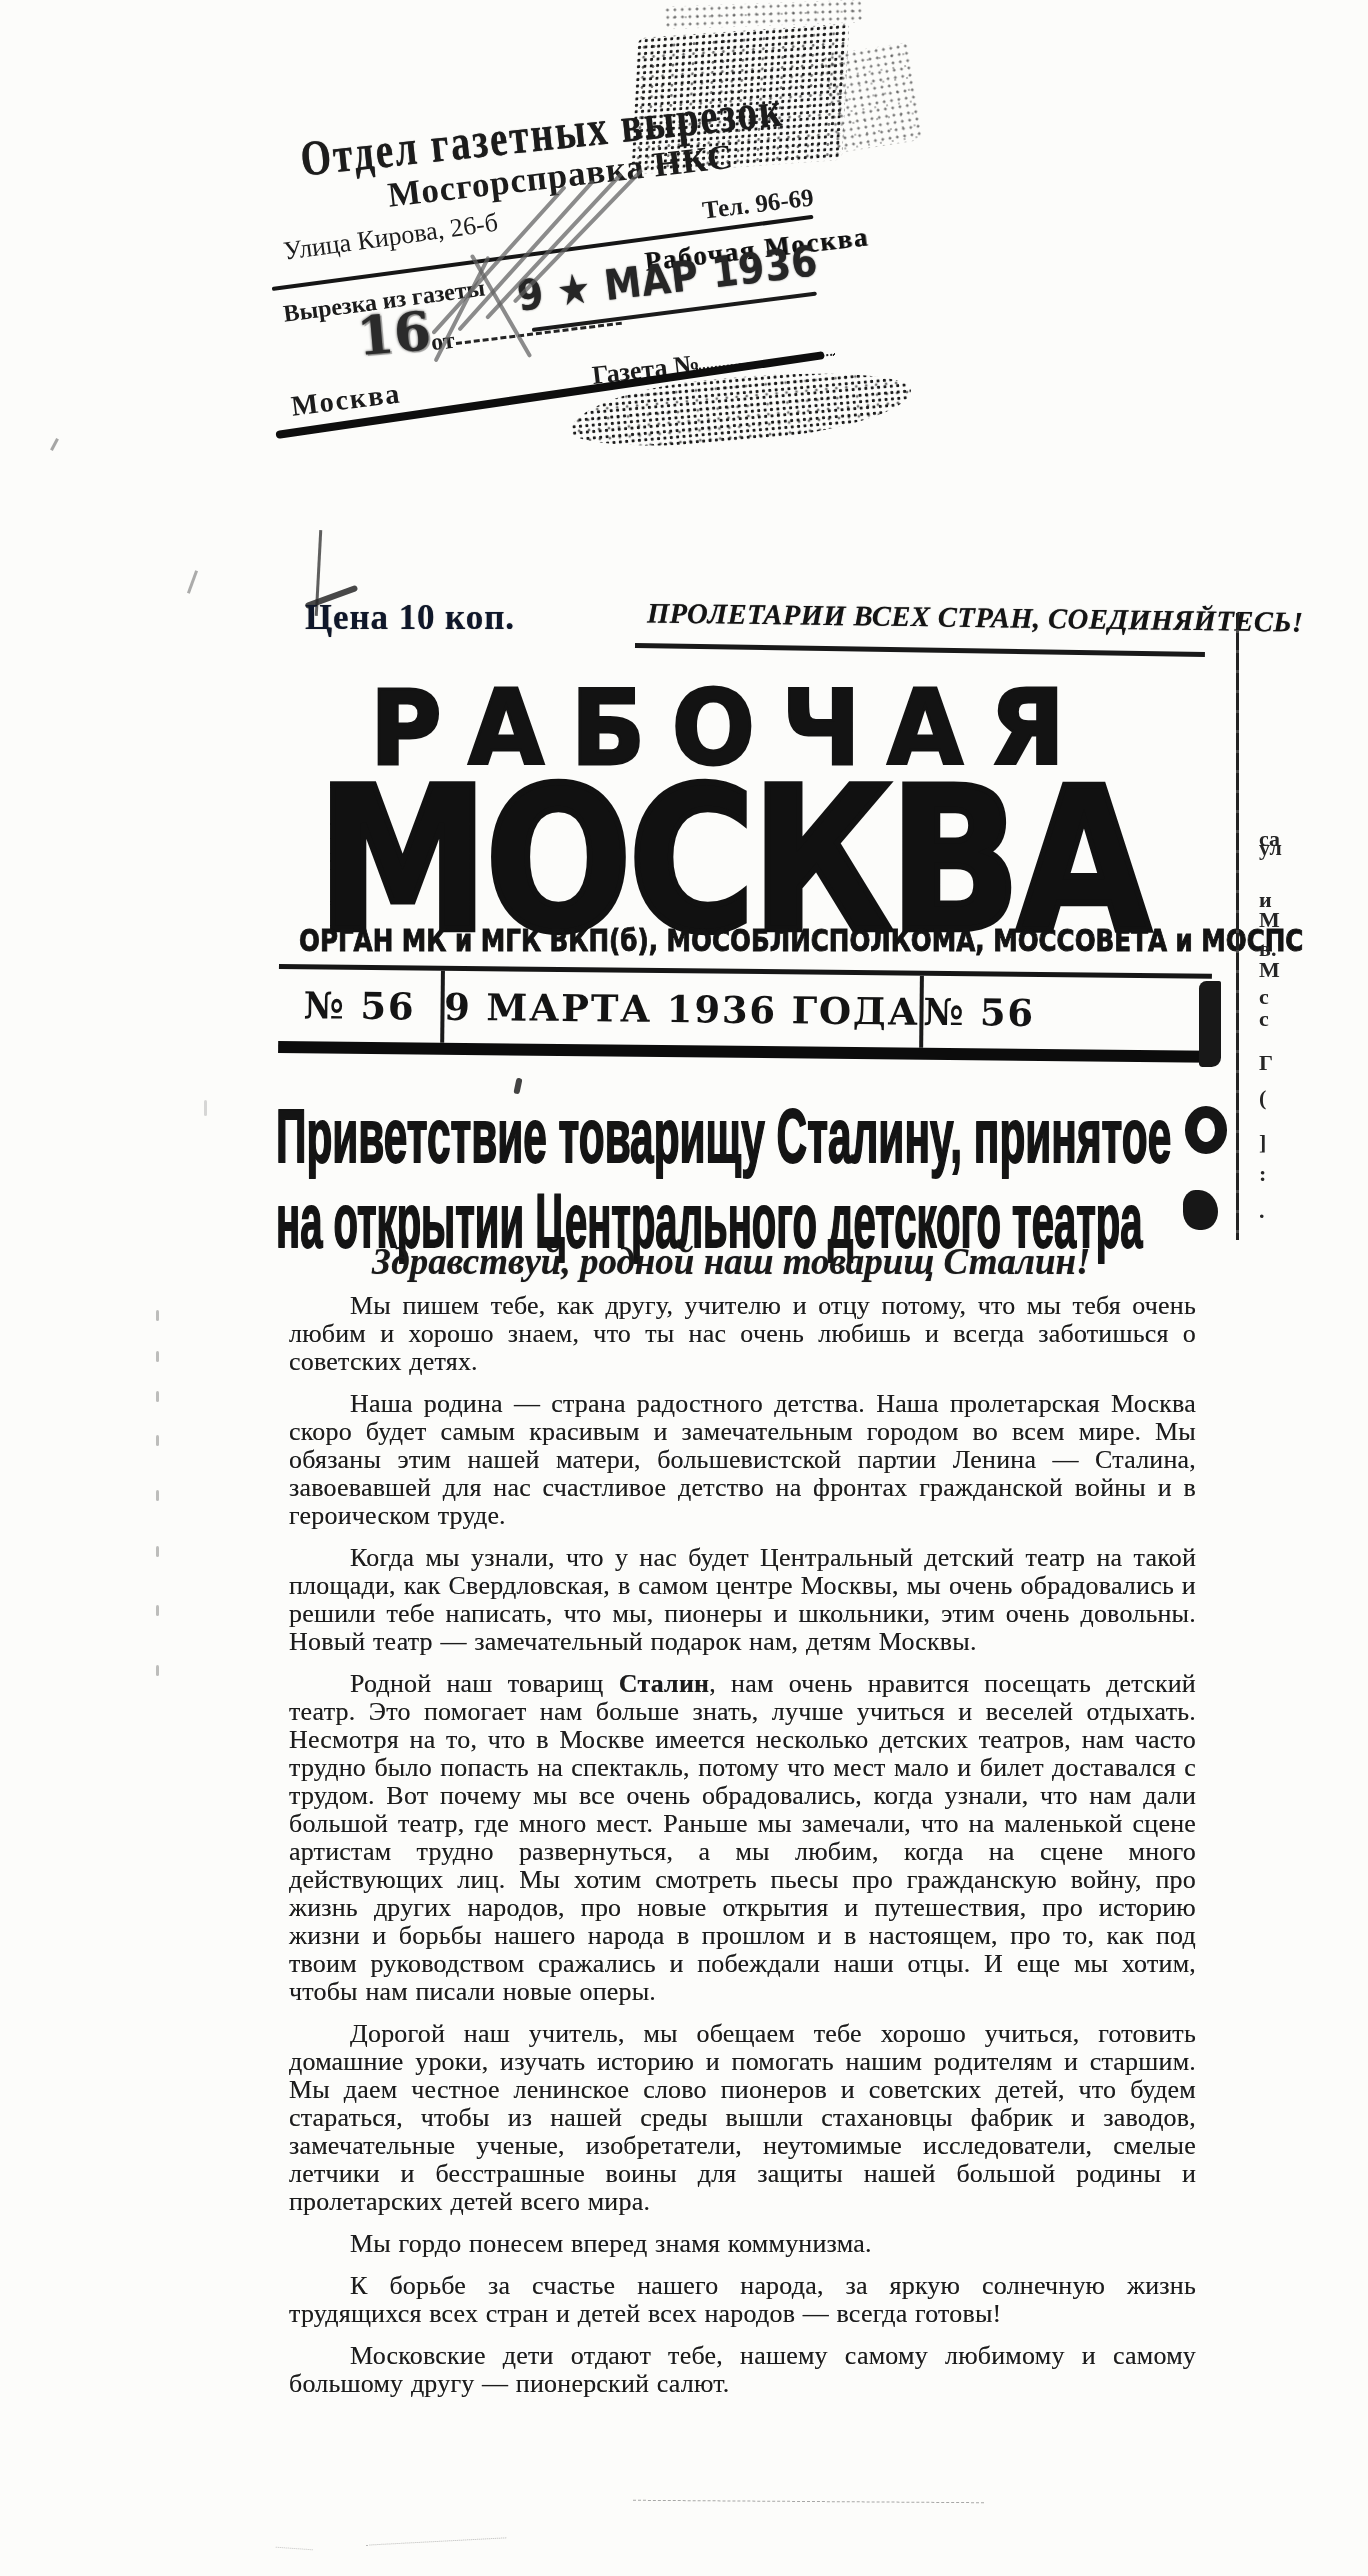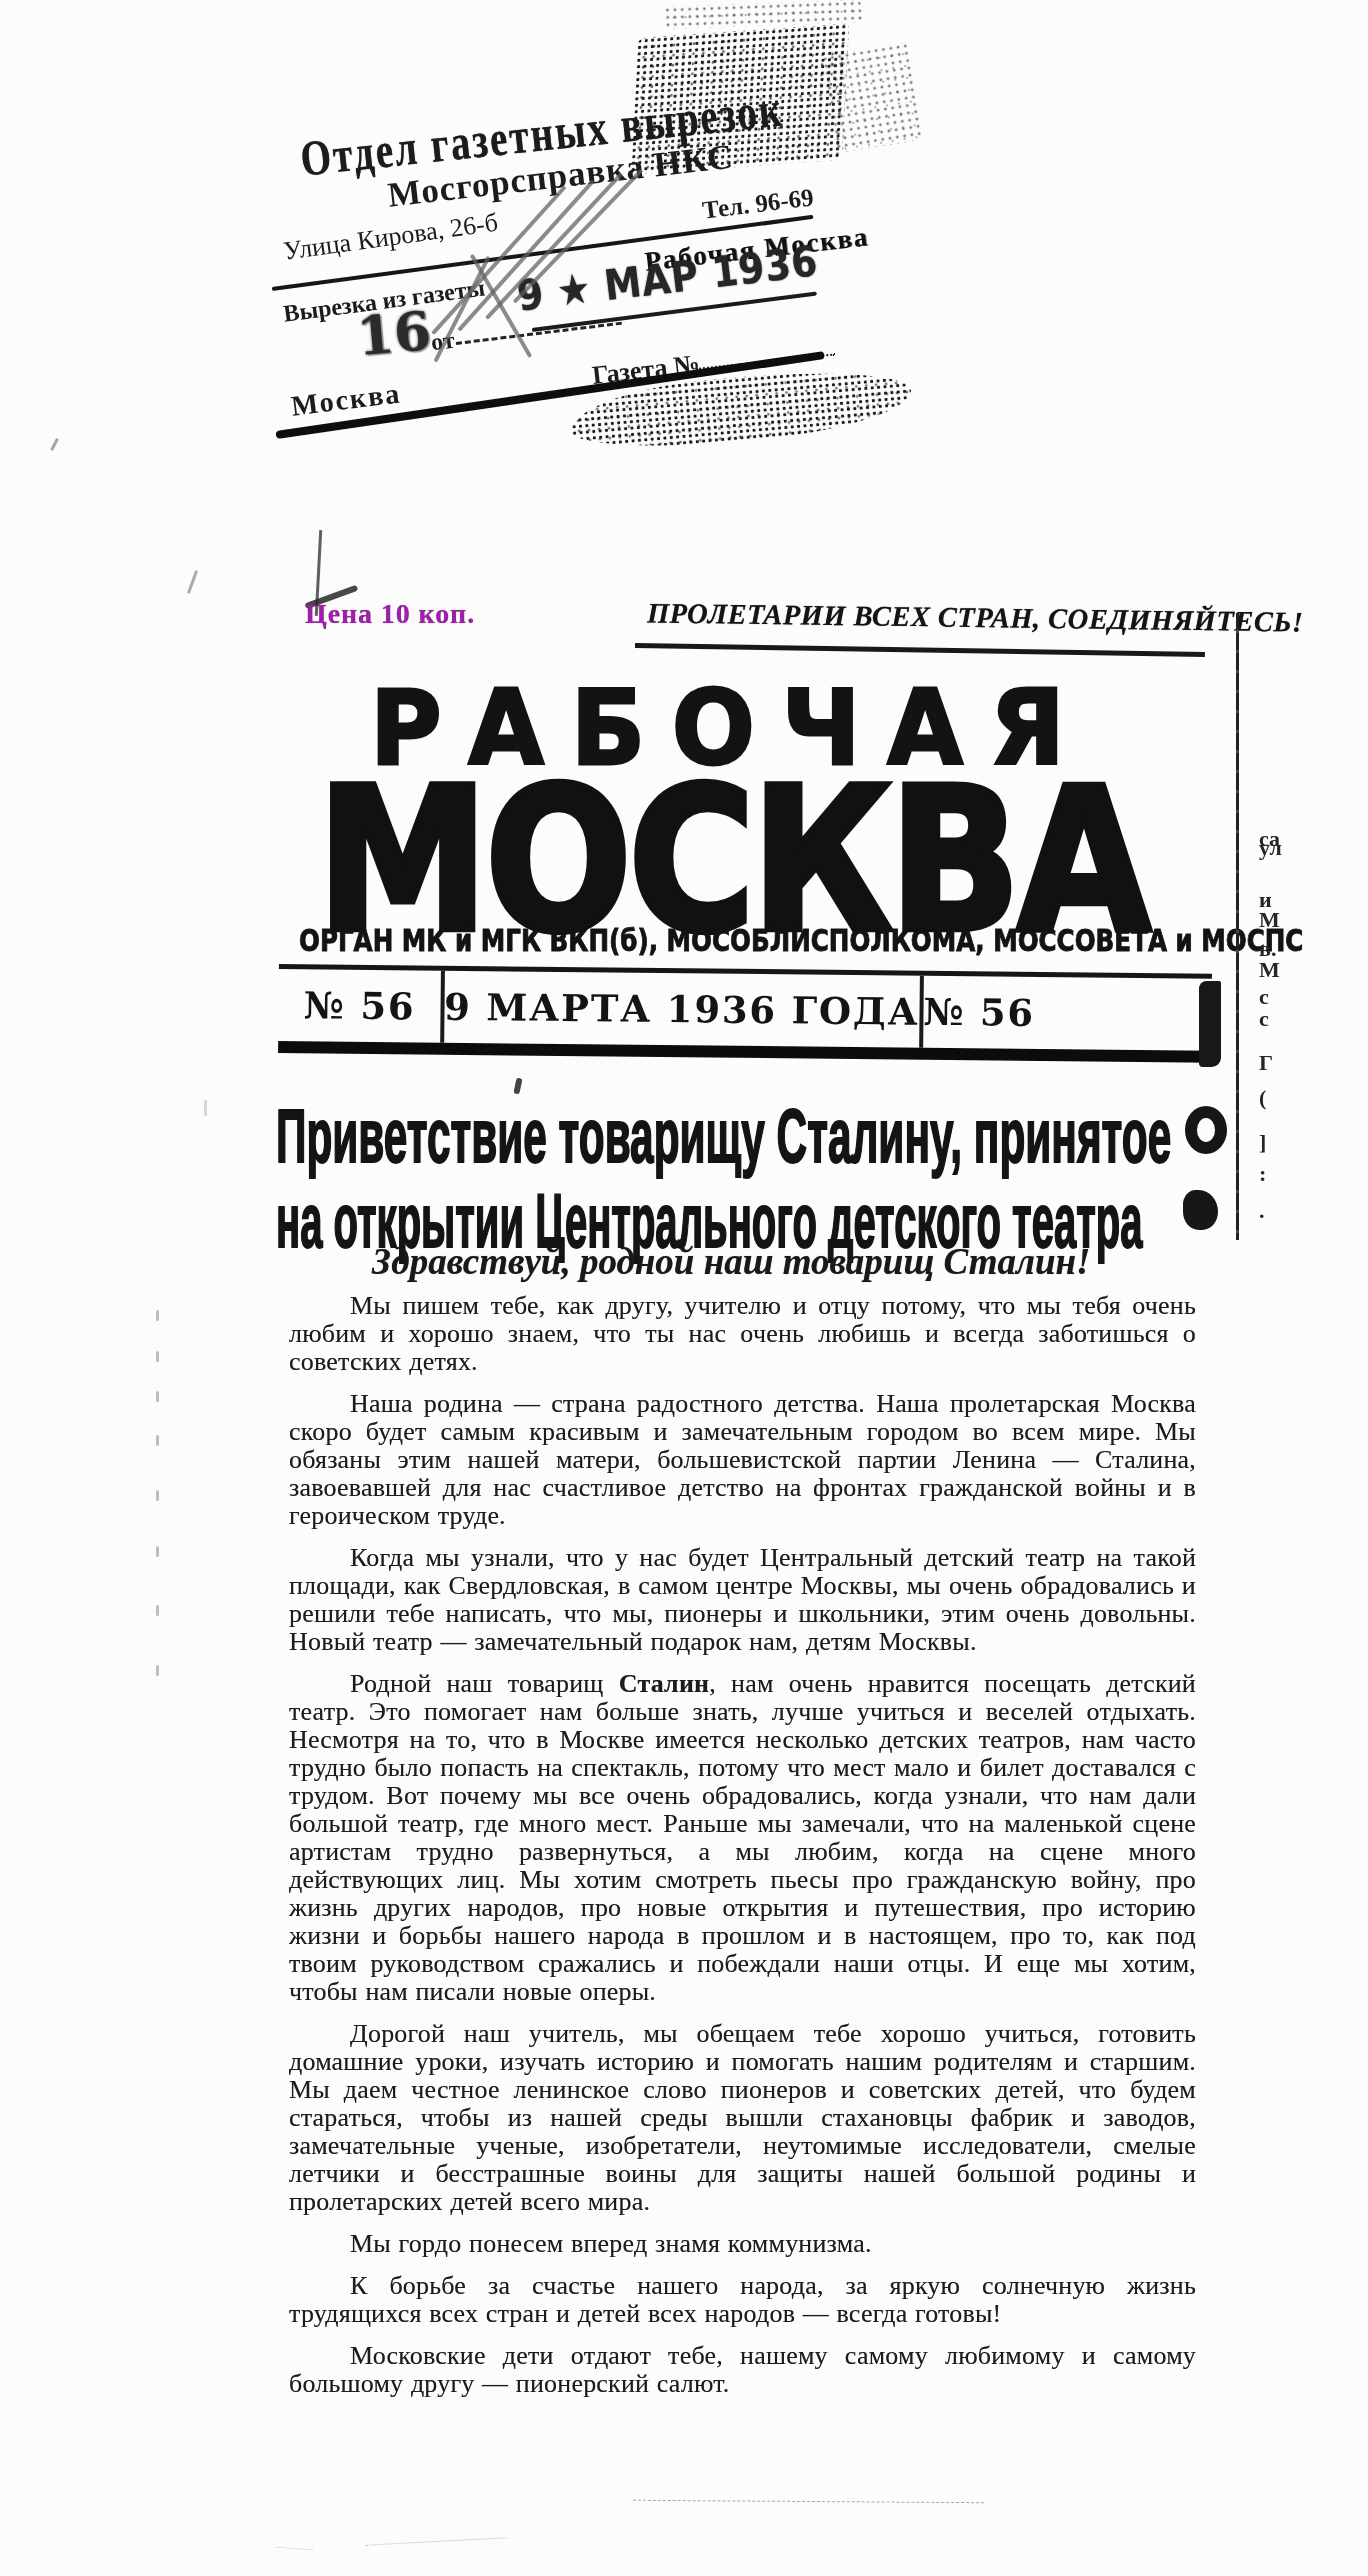--- a/index.html
+++ b/index.html
@@ -51,21 +51,21 @@
   .pkx1{left:460px;top:250px;height:118px;transform:rotate(27deg);}
   .pkx2{left:499px;top:247px;height:118px;transform:rotate(-30deg);}
   .ck-v{left:317px;top:530px;width:2.8px;height:86px;background:rgba(55,55,55,.8);transform:rotate(3deg);}
   .ck-d{left:304px;top:594px;width:55px;height:6.4px;background:rgba(40,40,40,.85);transform:rotate(-20deg);border-radius:3.7px;}
   .m1{left:53px;top:438px;width:2.8px;height:13px;background:rgba(80,80,80,.5);transform:rotate(28deg);}
   .m2{left:191px;top:570px;width:2.8px;height:24px;background:rgba(90,90,90,.5);transform:rotate(20deg);}
   .hl-mark{left:515px;top:1078px;width:6.4px;height:15.6px;background:#222;transform:rotate(12deg);border-radius:2.8px;opacity:.85;}
   .tick{position:absolute;left:156px;width:2.8px;height:11px;background:rgba(60,60,60,.33);border-radius:1.8px;}
   .tickb{left:204px;top:1100px;height:15.6px;opacity:.6;}
   
-  .price{left:305px;top:598px;font-weight:bold;font-size:28px;letter-spacing:0.9px;color:#a21caf;white-space:nowrap;text-shadow:0 0 0.9px rgba(0,0,0,.6);}
+  .price{left:305px;top:598px;font-weight:bold;font-size:35px;letter-spacing:0.9px;color:#0f172a;white-space:nowrap;text-shadow:0 0 0.9px rgba(0,0,0,.6);}
   .slogan{left:647px;top:602px;font-weight:bold;font-style:italic;font-size:28.5px;letter-spacing:0.5px;
           transform:rotate(.8deg);white-space:nowrap;color:#141414;text-shadow:0 0 0.9px rgba(0,0,0,.6);}
   .slogan-rule{left:635px;top:643px;width:570px;height:4.6px;background:#191919;transform:rotate(.9deg);transform-origin:left center;}
   .mast-top{left:370px;top:677px;font-family:"DejaVu Sans","Liberation Sans",sans-serif;font-weight:bold;
             font-size:103px;letter-spacing:28px;line-height:1;white-space:nowrap;color:#131313;
             -webkit-text-stroke:2.8px #131313;transform:scaleX(.95);transform-origin:left top;}
   .mast-main{left:317px;top:762px;font-family:"DejaVu Sans","Liberation Sans",sans-serif;font-weight:bold;
             font-size:198px;letter-spacing:-3.7px;line-height:1;white-space:nowrap;color:#111;
             -webkit-text-stroke:6.4px #111;transform:scaleX(.87);transform-origin:left top;}
   .organ{left:299px;top:926px;font-family:"DejaVu Sans","Liberation Sans",sans-serif;font-weight:bold;

